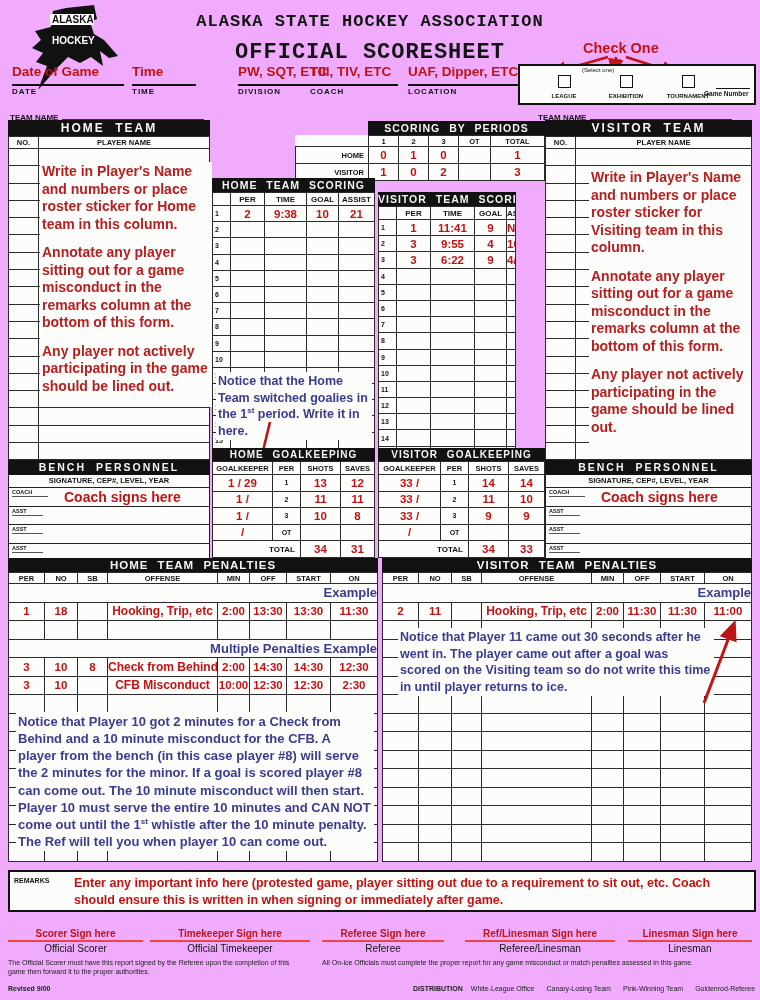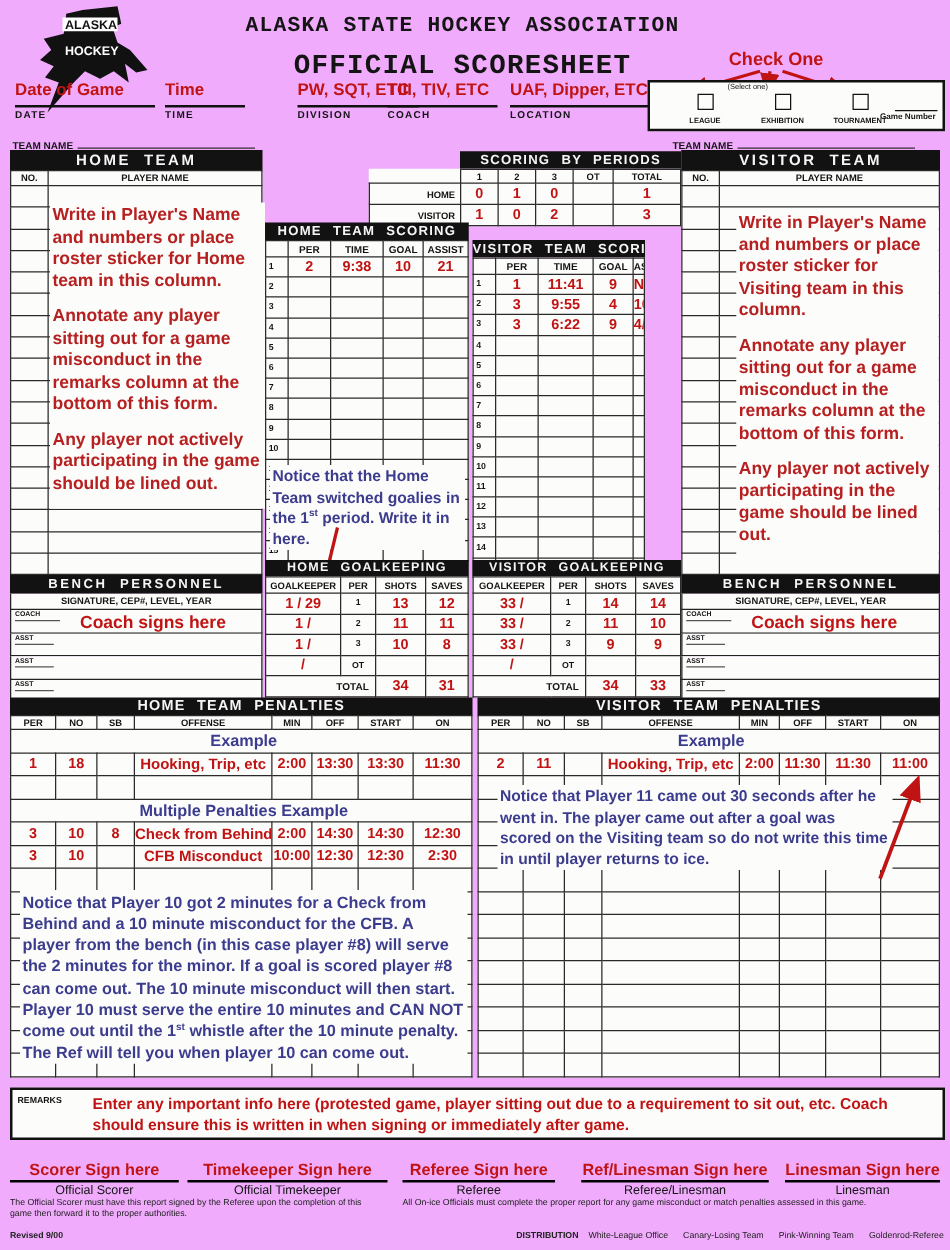--- a/index.html
+++ b/index.html
@@ -33,21 +33,21 @@
   
   .periods thead tr{height:11px}
   .periods thead th{font-size:7.5px}
   .periods tbody tr{height:17px}
   .plabel{font-size:7.5px;font-weight:bold;text-align:right;padding-right:4px}
   th.nob{border:none;background:#fcfcfb}
   
   .pen thead tr{height:11px}
   .pen thead th{font-size:7.5px}
   .pen tbody tr{height:18.5px}
-  .pen-label{font-size:13px;font-weight:bold;color:#3c3c8e;text-align:center;padding-left:4px}
+  .pen-label{font-size:13px;font-weight:bold;color:#3c3c8e;text-align:right;padding-left:4px}
   .offcell{font-size:12px}
   .pnote{position:absolute;background:#fcfcfb;font-size:12.5px;line-height:1.32;color:#3c3c8e;font-weight:bold;padding:1px 2px}
   sup{font-size:8px}
   
   .bench-sub{border:1.5px solid #222;border-top:none;font-size:7.5px;font-weight:bold;text-align:center;height:12px;line-height:12px;background:#fcfcfb}
   .bench-row{border:1.5px solid #222;border-top:none;height:17.5px;position:relative;background:#fcfcfb}
   .bench-role{position:absolute;left:3px;top:1px;font-size:5.5px;font-weight:bold;border-bottom:1px solid #555;padding:0 16px 1px 0}
   .coach-note{position:absolute;left:55px;top:1px;font-size:14px;font-weight:bold;color:#c01414;white-space:nowrap}
   
   .field{position:absolute;top:64px;}
@@ -59,21 +59,21 @@
   
   .cbpanel{position:absolute;left:518px;top:64px;width:234px;height:37px;border:2px solid #111;background:#fcfcfb}
   .cbgroup{position:absolute;top:0;width:56px;text-align:center}
   .cbbox{display:inline-block;width:11px;height:11px;border:1.5px solid #111;margin-top:9px;background:#fcfcfb}
   .cblabel{display:block;font-size:6px;font-weight:bold;margin-top:1px;white-space:nowrap}
   .selectone{position:absolute;left:62px;top:1px;font-size:6px}
   .gnum-line{position:absolute;left:196px;top:22px;width:34px;border-top:1.5px solid #111}
   .gnum-label{position:absolute;left:184px;top:24px;font-size:6.5px;font-weight:bold}
   
   .sig{position:absolute;top:0;text-align:center}
-  .sigred{font-size:13px;font-weight:bold;color:#c01414;border-bottom:2px solid #000000;padding-bottom:1px;white-space:nowrap}
+  .sigred{font-size:10px;font-weight:bold;color:#c01414;border-bottom:2px solid #ef4444;padding-bottom:1px;white-space:nowrap}
   .siglabel{font-size:10px;margin-top:1px}
   .fine{position:absolute;font-size:7px;line-height:1.3;color:#222}
   .dist-label{font-weight:bold;margin-right:8px}
   .dist-item{margin-right:12px}
   .remarks-box{position:absolute;left:8px;top:870px;width:744px;height:38px;border:2px solid #111;background:#fcfcfb}
   .remarks-label{position:absolute;left:4px;top:5px;font-size:7px;font-weight:bold}
   .remarks-note{position:absolute;left:64px;top:3px;width:648px;font-size:12.5px;line-height:1.35;font-weight:bold;color:#c01414}
 </style>
 </head>
 <body>

